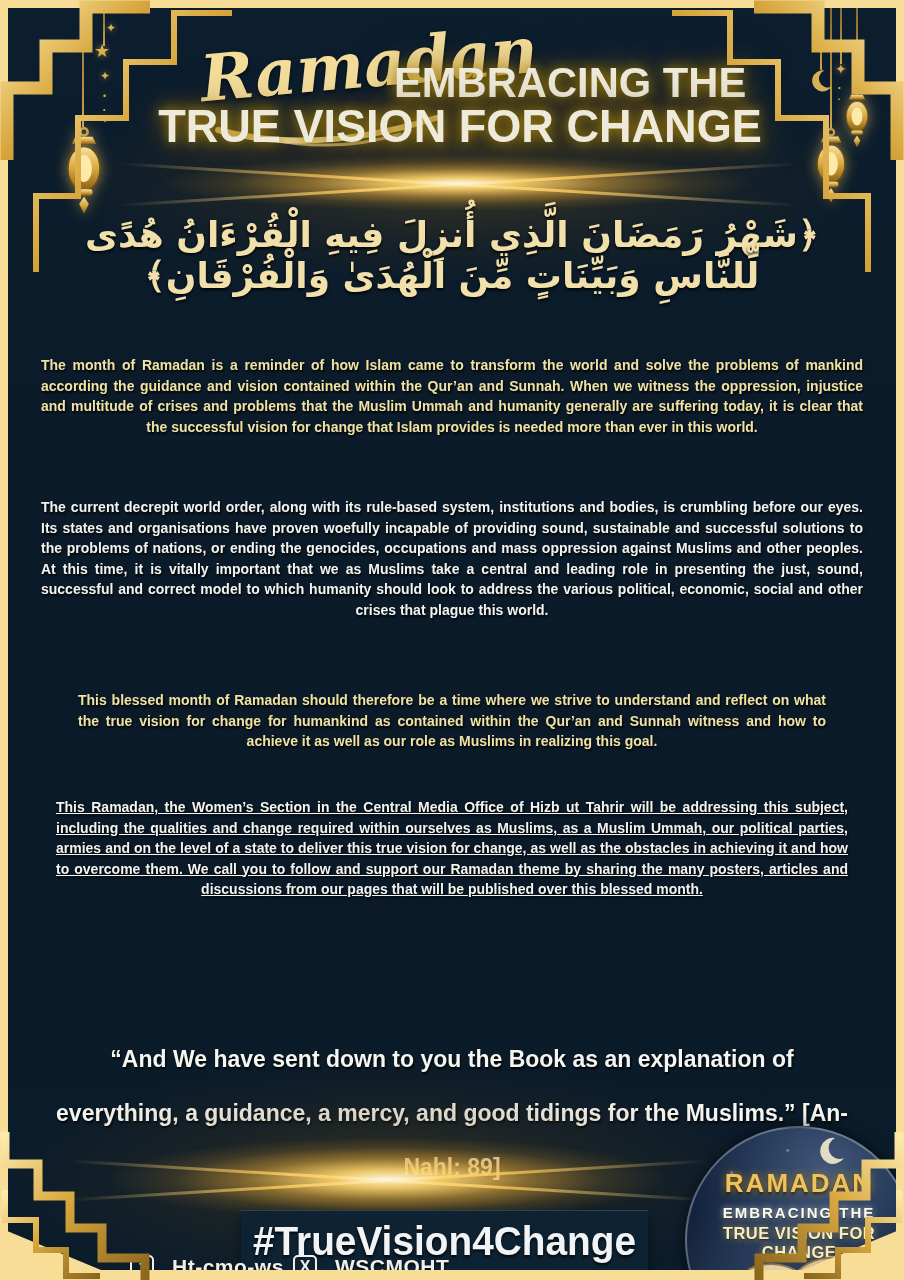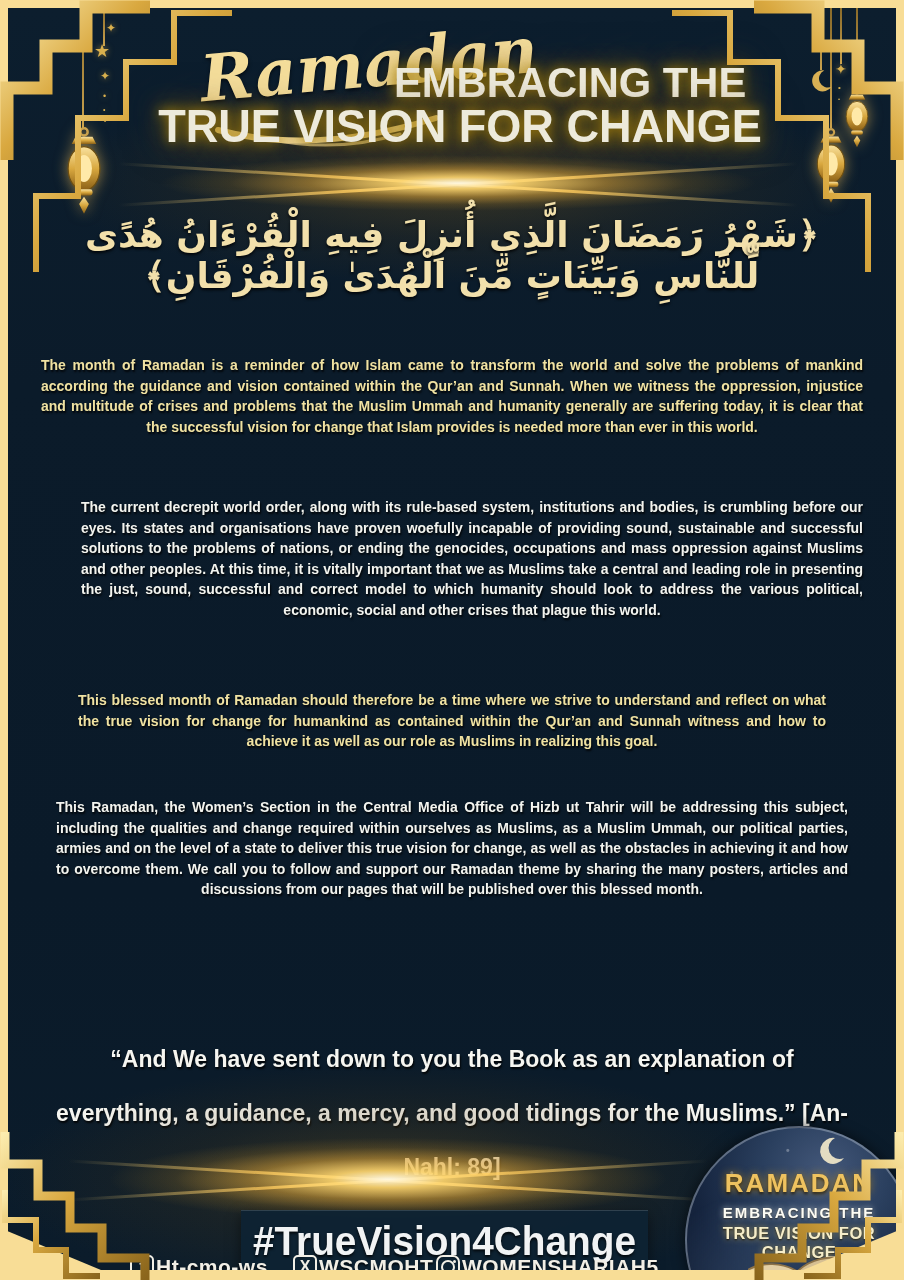--- a/index.html
+++ b/index.html
@@ -43,23 +43,23 @@
     text-shadow:1px 2px 2px rgba(0,0,0,.9);}
   .quote1{top:263px;font-size:23px;line-height:1.45;}
   .quote2{top:1024px;left:40px;right:40px;font-size:23px;line-height:2.35;}
 
   
   .para{position:absolute;font-weight:bold;font-size:14px;line-height:1.465;
     text-align:justify;text-align-last:center;text-shadow:1px 2px 2px rgba(0,0,0,.9);}
   .para-yellow{color:#f0e2a2;}
   .para-white{color:#f3f4ef;}
   .para1{top:347px;left:33px;right:33px;}
-  .para2{top:489px;left:33px;right:33px;margin-left:40px;}
+  .para2{top:489px;left:33px;right:33px;}
   .para3{top:682px;left:70px;right:70px;}
-  .para4{top:789px;left:48px;right:48px;}
+  .para4{top:789px;left:48px;right:48px;text-decoration:underline;}
 
   
   .hashtag-box{position:absolute;left:233px;top:1202px;width:407px;height:61px;
     background:rgba(14,34,51,.96);border-top:1px solid rgba(255,255,255,.14);
     box-shadow:0 5px 12px rgba(0,0,0,.5);display:flex;align-items:center;justify-content:center;}
   .hashtag-box span{font-size:40px;font-weight:bold;color:#f1f3f4;transform:scaleX(.97);
     text-shadow:0 2px 3px rgba(0,0,0,.8);}
 
   
   .badge{position:absolute;left:677px;top:1118px;width:224px;height:224px;border-radius:50%;
@@ -73,21 +73,21 @@
   .badge-crescent{position:absolute;left:128px;top:8px;}
   .badge-t1{position:absolute;left:0;right:0;top:40px;text-align:center;font-size:26px;font-weight:bold;
     color:#eec25f;letter-spacing:2px;text-shadow:0 0 8px rgba(185,138,31,.9),0 2px 3px rgba(0,0,0,.8);}
   .badge-t2{position:absolute;left:0;right:0;top:76px;text-align:center;font-size:15px;font-weight:bold;
     color:#fdfcf4;letter-spacing:2px;text-shadow:0 0 6px rgba(255,255,240,.7),0 1px 2px rgba(0,0,0,.9);}
   .badge-t3{position:absolute;left:0;right:0;top:96px;text-align:center;font-size:16.5px;font-weight:bold;
     color:#f5edc9;letter-spacing:.5px;text-shadow:0 0 7px rgba(220,190,90,.8),0 1px 2px rgba(0,0,0,.95);}
   .badge-book{position:absolute;left:58px;top:128px;transform:rotate(-6deg);}
 
   
-  .footer-item{position:absolute;top:1247px;display:flex;align-items:center;gap:2px;text-align:center;}
+  .footer-item{position:absolute;top:1247px;display:flex;align-items:center;gap:18px;text-align:center;}
   .fi-fb{left:122px;}.fi-x{left:285px;}.fi-ig{left:428px;}
   .icon-box{width:24px;height:24px;border:2.5px solid #f2efe6;border-radius:5px;box-sizing:border-box;
     display:flex;align-items:center;justify-content:center;color:#f2efe6;font-weight:bold;font-size:16px;line-height:1;}
   .ig-box{position:relative;border-radius:7px;}
   .ig-box i{display:block;width:10px;height:10px;border:2px solid #f2efe6;border-radius:50%;}
   .ig-box b{position:absolute;right:2.5px;top:2.5px;width:3px;height:3px;border-radius:50%;background:#f2efe6;}
   .handle{font-size:21px;font-weight:bold;color:#f2efe6;letter-spacing:.5px;
     text-shadow:0 2px 2px rgba(0,0,0,.8);}
 
   
@@ -228,27 +228,20 @@
     </div>
 
     <div class="footer-item fi-fb">
       <span class="icon-box">f</span>
       <span class="handle">Ht-cmo-ws</span>
     </div>
     <div class="footer-item fi-x">
       <span class="icon-box">X</span>
       <span class="handle">WSCMOHT</span>
     </div>
-    <div class="footer-item fi-ig">
-      <span class="icon-box ig-box">
-          <i></i>
-          <b></b>
-        </span>
-      <span class="handle">WOMENSHARIAH5</span>
-    </div>
   </div>
 
   <svg class="corner corner-tl" width="240" height="280" viewBox="0 0 240 280">
     <defs>
         <linearGradient id="gold" x1="0" y1="0" x2="1" y2="1">
       <stop offset="0" stop-color="#fcecae"></stop>
           <stop offset=".45" stop-color="#d9a83f"></stop>
           <stop offset="1" stop-color="#8a651c"></stop>
     </linearGradient>
       </defs>

